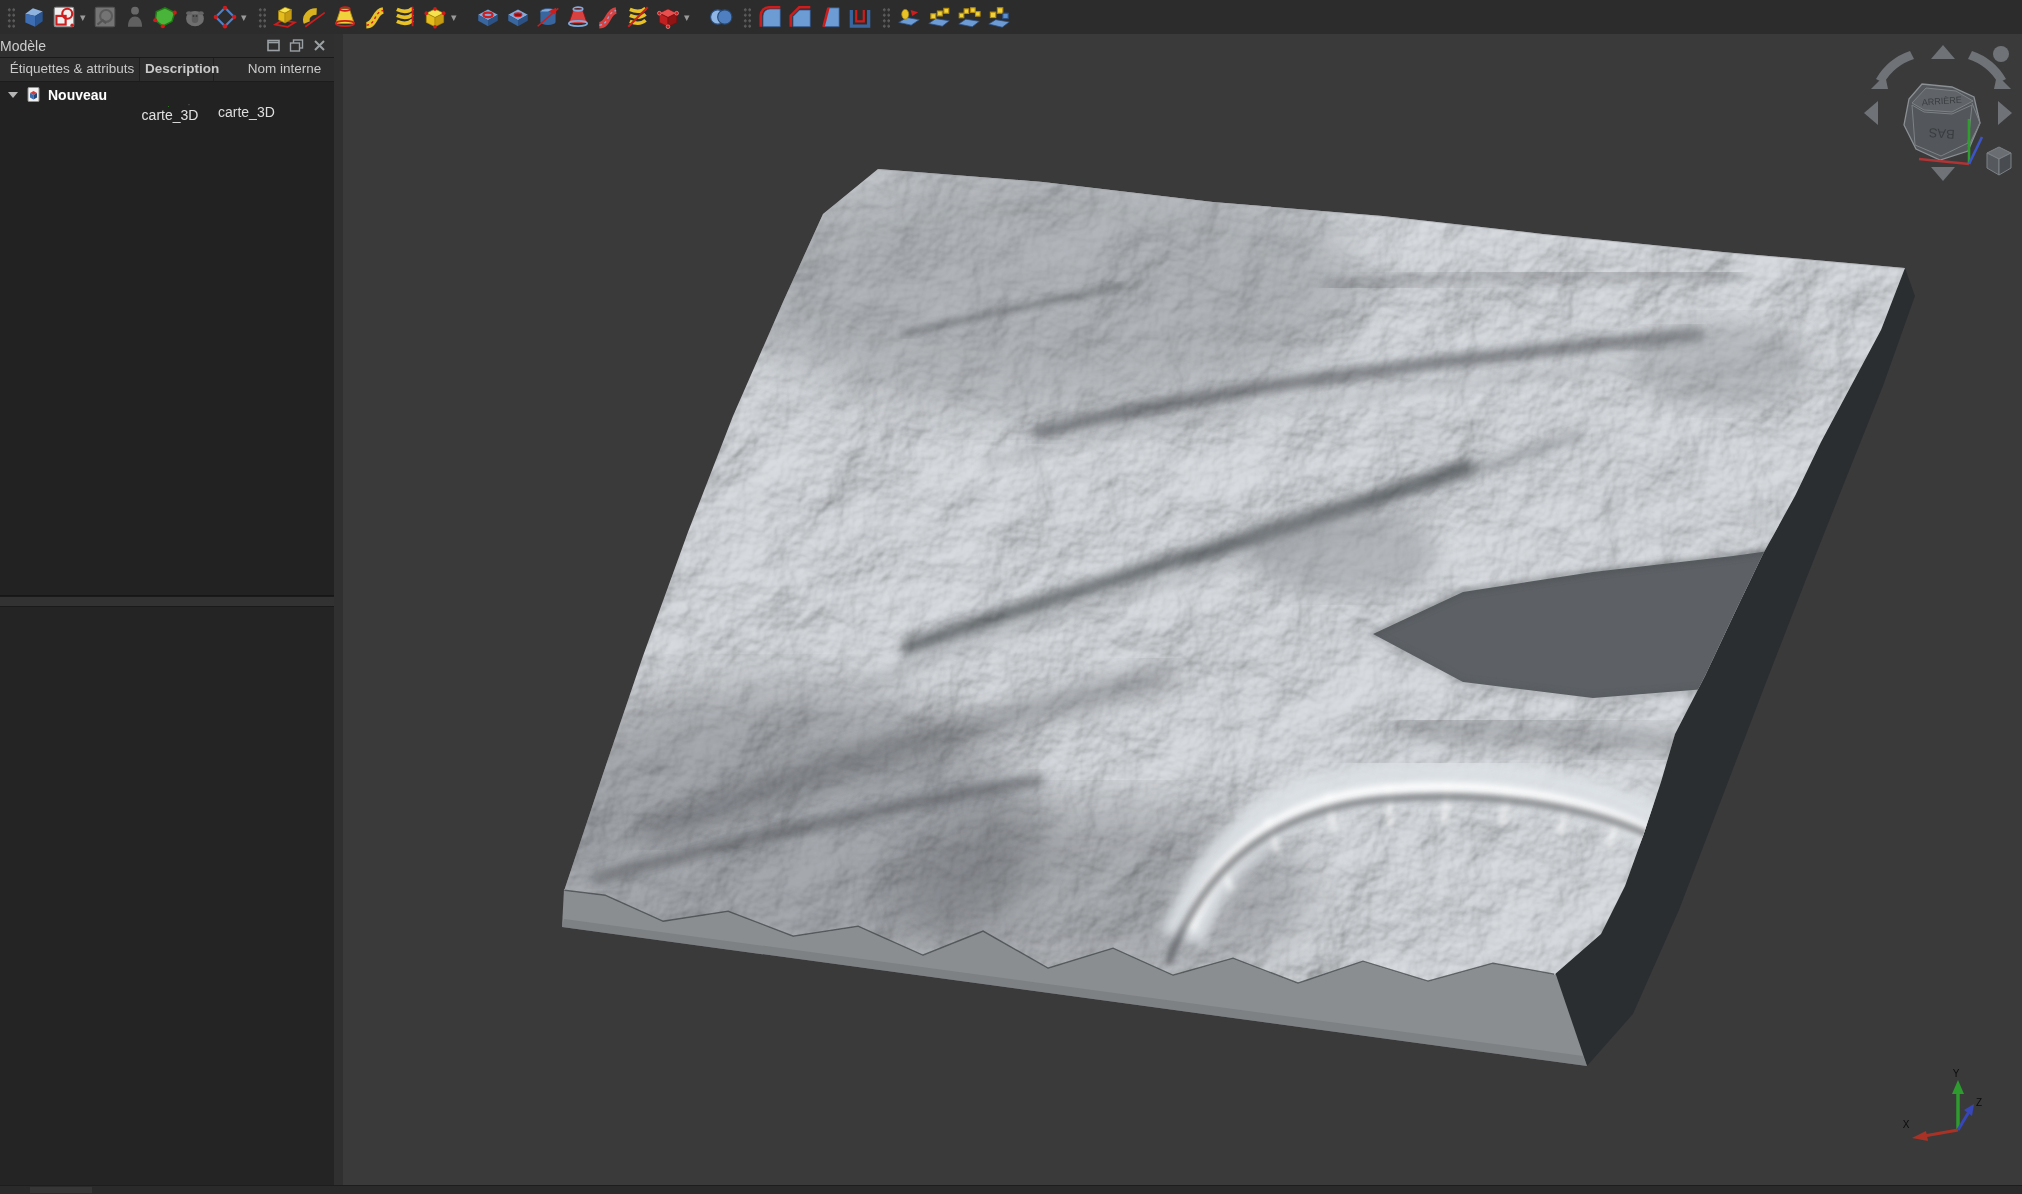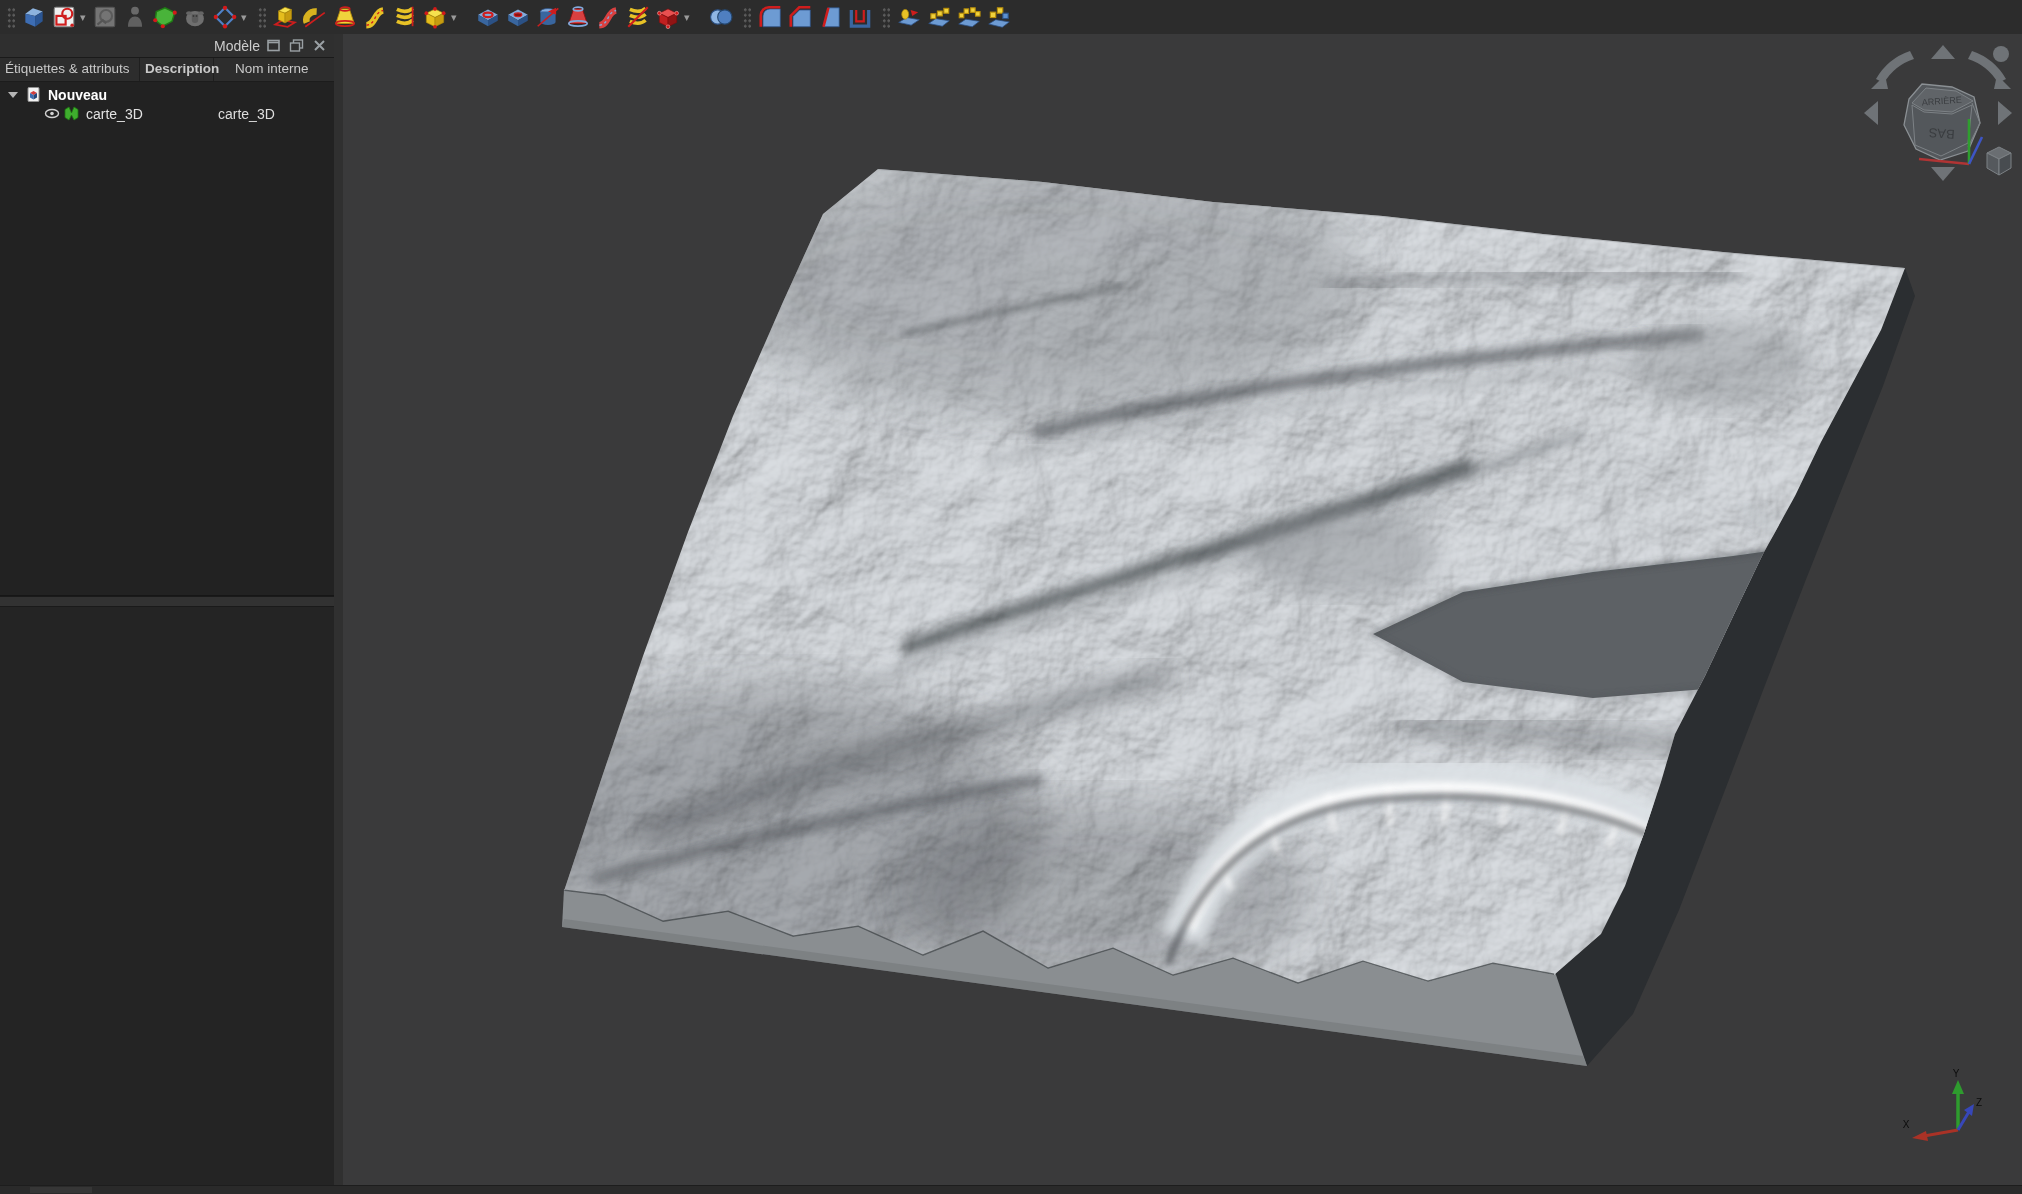--- a/index.html
+++ b/index.html
@@ -16,26 +16,26 @@
           border-radius:3px;position:relative;flex:0 0 auto;}
   .tb-btn.gap{margin-left:12px;}
   .tb-btn.disabled{opacity:.42;filter:grayscale(.9);}
   .tb-svg{width:26px;height:26px;display:block;}
   .dd{color:#9a9a9a;font-size:11px;margin-left:1px;width:10px;flex:0 0 auto;}
   
   .sidepanel{position:absolute;left:0;top:34px;width:334px;bottom:8px;background:#232323;
              display:flex;flex-direction:column;}
   .panel-title{height:23px;background:#2f2f2f;border-bottom:1px solid #1a1a1a;
                display:flex;align-items:center;position:relative;}
-  .panel-title .t{position:absolute;left:0;width:260px;text-align:right;color:#cdcdcd;font-size:14px;}
+  .panel-title .t{position:absolute;left:0;width:260px;text-align:left;color:#cdcdcd;font-size:14px;}
   .win-btns{position:absolute;right:6px;top:3px;display:flex;gap:6px;}
   .win-btn{width:17px;height:17px;display:flex;align-items:center;justify-content:center;}
   .cols{height:23px;background:#2d2d2d;border-bottom:1px solid #1c1c1c;display:flex;
         color:#c9c9c9;font-size:13.5px;}
-  .col{padding:3px 0 0 5px;box-sizing:border-box;border-right:1px solid #1f1f1f;height:100%;}
+  .col{padding:3px 0 0 5px;box-sizing:border-box;border-right:1px solid #1f1f1f;height:100%;text-align:center;}
   .col1{width:140px;} .col2{width:74px;font-weight:bold;} .col3{flex:1;border-right:none;margin-left:16px;}
   .tree{height:513px;background:#222222;position:relative;border-bottom:1px solid #161616;}
   .trow{position:absolute;left:0;right:0;height:19px;display:flex;align-items:center;}
   .trow .lbl{color:#e2e2e2;font-size:14px;}
   .trow .bold{font-weight:bold;color:#ffffff;text-align:right;}
   .trow .c3{position:absolute;left:218px;color:#dddddd;font-size:14px;}
   .tri-exp{width:0;height:0;border-left:5px solid transparent;border-right:5px solid transparent;
            border-top:6px solid #b5b5b5;margin-left:8px;}
   .ticon{width:17px;height:17px;margin-left:7px;}
   .hsplit{height:9px;background:#323232;border-top:1px solid #1a1a1a;border-bottom:1px solid #1a1a1a;}
@@ -405,21 +405,21 @@
     <div class="trow" style="top:3px;">
       <div class="tri-exp"></div>
       <svg class="ticon" viewBox="0 0 17 17">
         <rect x="3" y="1.5" width="11" height="14" rx="1" fill="#f2f2f2" stroke="#8f8f8f"></rect>
         <polygon points="5,7 8.5,5 12,7 8.5,9" fill="#d23c3c"></polygon>
         <polygon points="5,7 8.5,9 8.5,13.5 5,11.5" fill="#3a6cb0"></polygon>
         <polygon points="8.5,9 12,7 12,11.5 8.5,13.5" fill="#24477a"></polygon>
       </svg>
       <span class="lbl bold" style="margin-left:6px;">Nouveau</span>
     </div>
-    <div class="trow" style="top:22px;">
+    <div class="trow" style="top:22px;flex-direction:column;">
       <svg class="ticon" style="margin-left:44px;width:16px;" viewBox="0 0 16 16">
         <ellipse cx="8" cy="8" rx="6.5" ry="4" fill="none" stroke="#d2d2d2" stroke-width="1.4"></ellipse>
         <circle cx="8" cy="8" r="1.8" fill="#d2d2d2"></circle>
       </svg>
       <svg class="ticon" style="margin-left:3px;" viewBox="0 0 17 17">
         <path d="M2 4.5l4-2.5 2.5 6 2.5-6 4 2.5v8l-4 2.5-2.5-5-2.5 5-4-2.5z" fill="#3fae2e" stroke="#1e7a12" stroke-width=".8"></path>
       </svg>
       <span class="lbl" style="margin-left:6px;">carte_3D</span>
       <span class="c3">carte_3D</span>
     </div>

